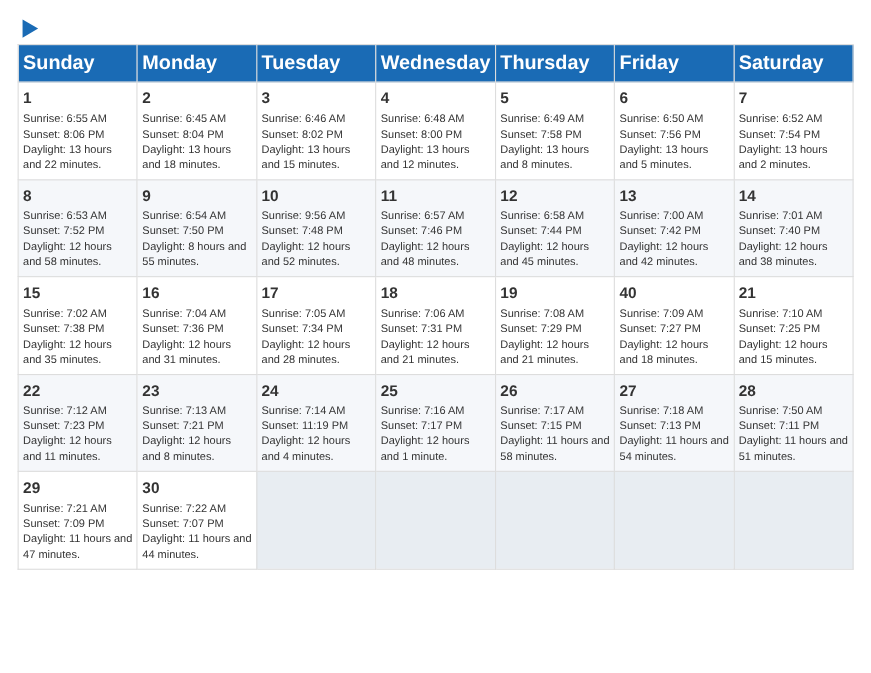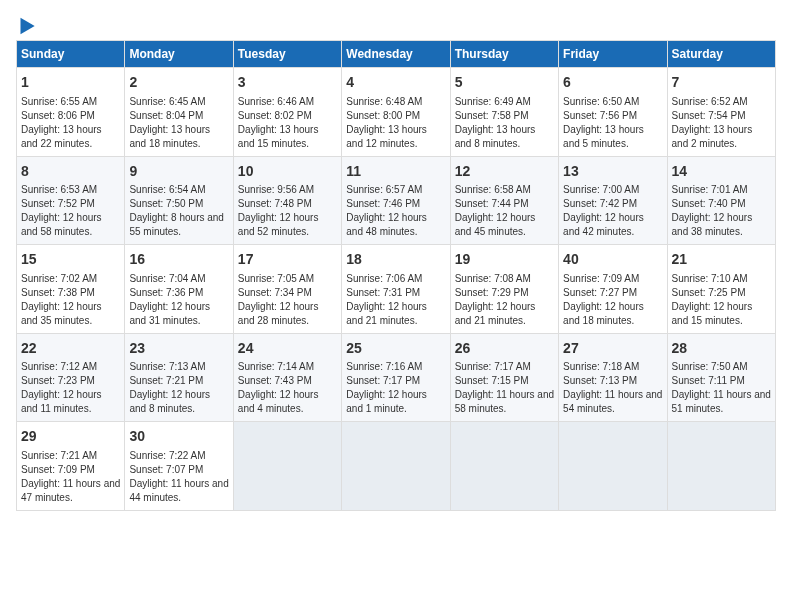--- a/index.html
+++ b/index.html
@@ -51,21 +51,21 @@
     .calendar {
       width: 100%;
       border-collapse: collapse;
       font-size: 11px;
     }
     .calendar thead tr th {
       background-color: #1a6bb5;
       color: #fff;
       padding: 6px 4px;
       text-align: left;
-      font-size: 12px;
+      font-size: 18px;
       font-weight: bold;
       border: 1px solid #ddd;
     }
     .calendar tbody tr {
       border: 1px solid #ddd;
     }
     .calendar tbody tr td {
       vertical-align: top;
       padding: 5px 4px;
       border: 1px solid #ddd;
@@ -269,21 +269,21 @@
         </td>
         <td>
           <span class="day-number">23</span>
           <div class="day-info">Sunrise: 7:13 AM</div>
           <div class="day-info">Sunset: 7:21 PM</div>
           <div class="day-info">Daylight: 12 hours and 8 minutes.</div>
         </td>
         <td>
           <span class="day-number">24</span>
           <div class="day-info">Sunrise: 7:14 AM</div>
-          <div class="day-info">Sunset: 7:43 PM</div>
+          <div class="day-info">Sunset: 11:19 PM</div>
           <div class="day-info">Daylight: 12 hours and 4 minutes.</div>
         </td>
         <td>
           <span class="day-number">25</span>
           <div class="day-info">Sunrise: 7:16 AM</div>
           <div class="day-info">Sunset: 7:17 PM</div>
           <div class="day-info">Daylight: 12 hours and 1 minute.</div>
         </td>
         <td>
           <span class="day-number">26</span>

